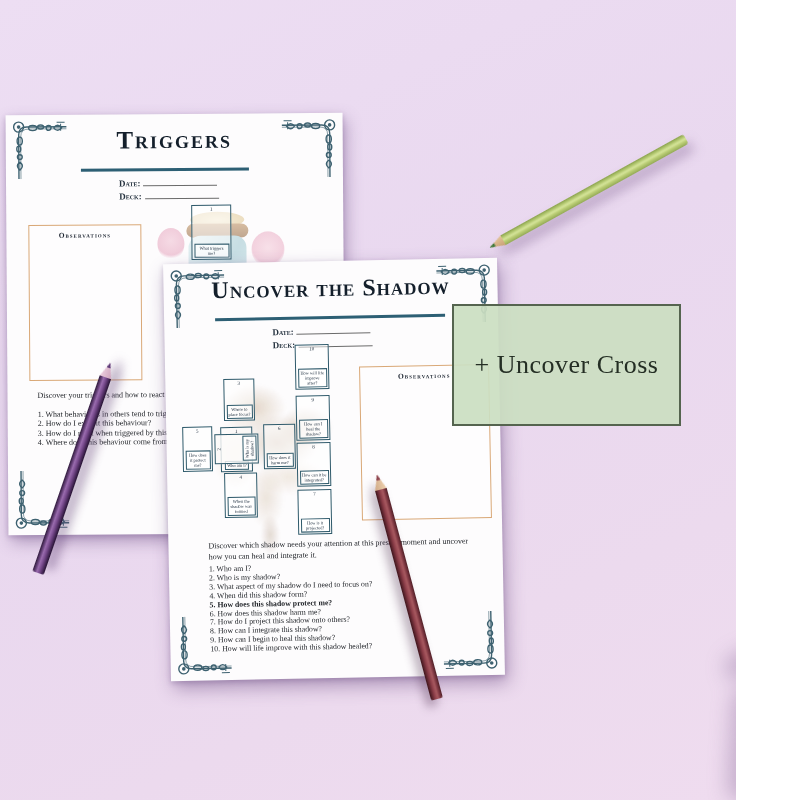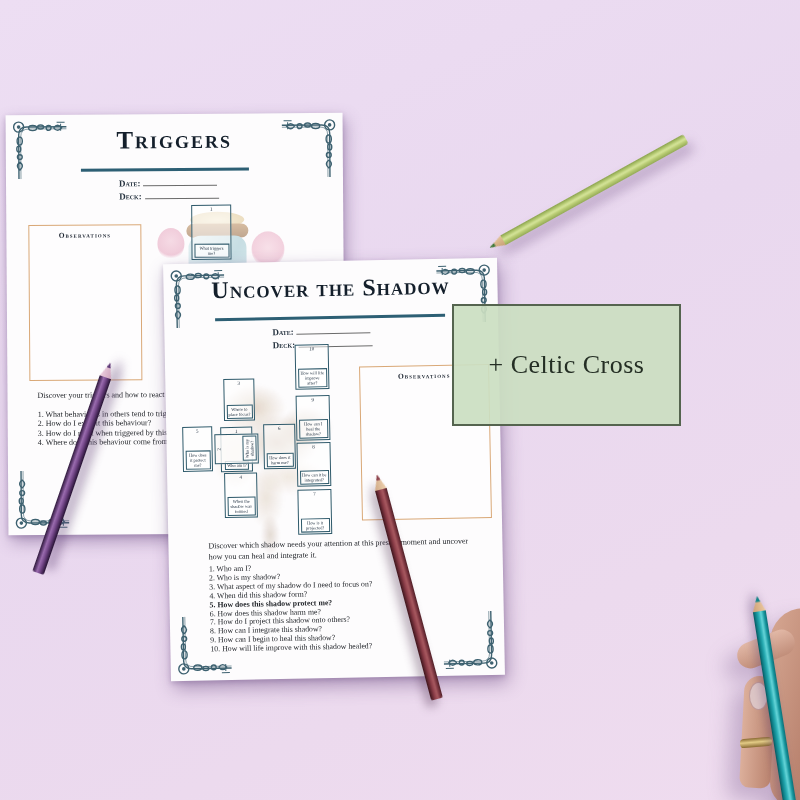--- a/index.html
+++ b/index.html
@@ -1,17 +1,17 @@
 <!DOCTYPE html>
 <html><head>
 <meta charset="utf-8">
 <style>
   html,body{margin:0;padding:0;}
   body{width:800px;height:800px;overflow:hidden;font-family:"Liberation Serif",serif;}
-  .stage{position:relative;width:800px;height:800px;overflow:hidden;
+  .stage{position:relative;width:736px;height:800px;overflow:hidden;
     background:linear-gradient(155deg,#eddef3 0%,#e9d8ef 45%,#ecdaee 75%,#efdcef 100%);}
 
   
   .page{position:absolute;background:#fdfcfd;}
   .page-triggers{left:7px;top:114px;width:337px;height:420px;transform:rotate(-0.4deg);
     box-shadow:3px 7px 16px rgba(104,73,128,.45),0 2px 5px rgba(104,73,128,.3);z-index:1;}
   .page-shadow{left:167px;top:261px;width:334px;height:417px;transform:rotate(-1.1deg);
     box-shadow:3px 8px 18px rgba(104,73,128,.48),0 2px 5px rgba(104,73,128,.3);z-index:3;}
 
   .corner{position:absolute;width:56px;height:62px;color:#3d6170;}
@@ -322,21 +322,21 @@
 
   <div class="pencil pencil-maroon">
     <div class="tip tipL">
         <div class="wood"></div>
         <div class="lead"></div>
       </div>
     <div class="pbody"></div>
   </div>
 
   <div class="badge">
-    <span>+ Celtic Cross</span>
+    <span>+ Uncover Cross</span>
   </div>
 
   <div class="hand">
     <div class="palm"></div>
     <div class="finger-index"></div>
     <div class="finger-middle"></div>
     <div class="nail"></div>
     <div class="ring"></div>
   </div>
   <div class="pencil pencil-teal">

